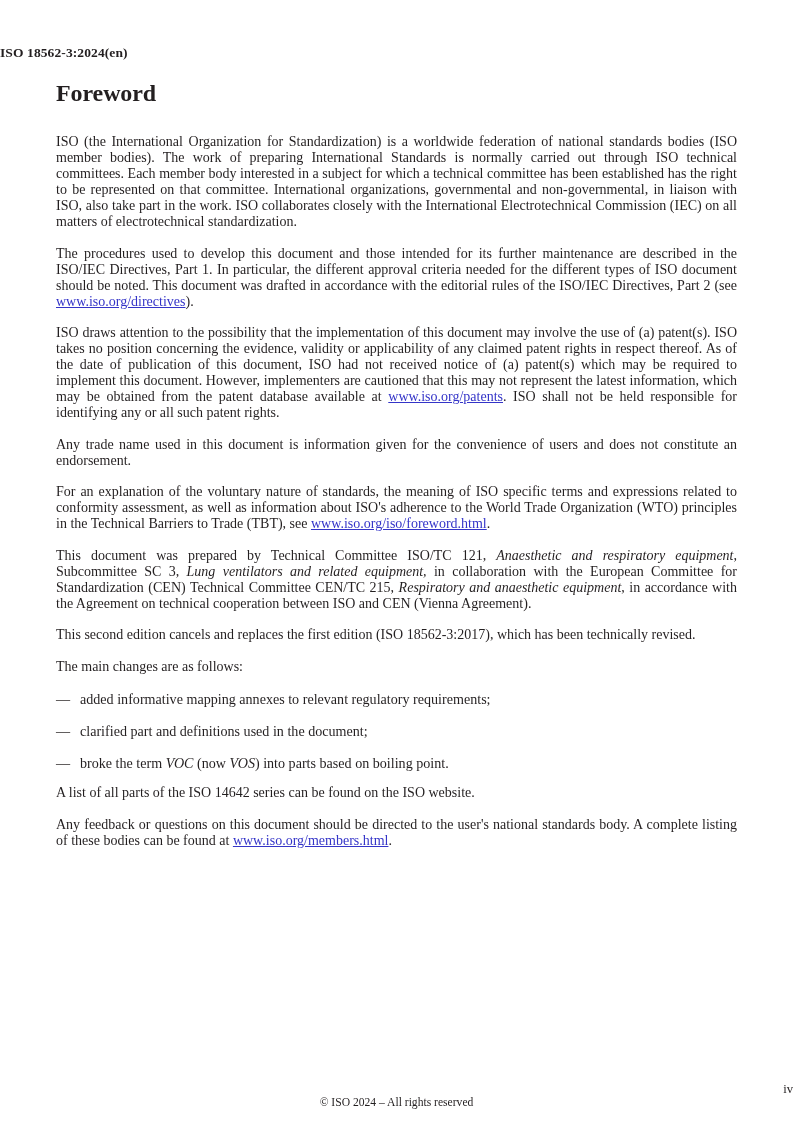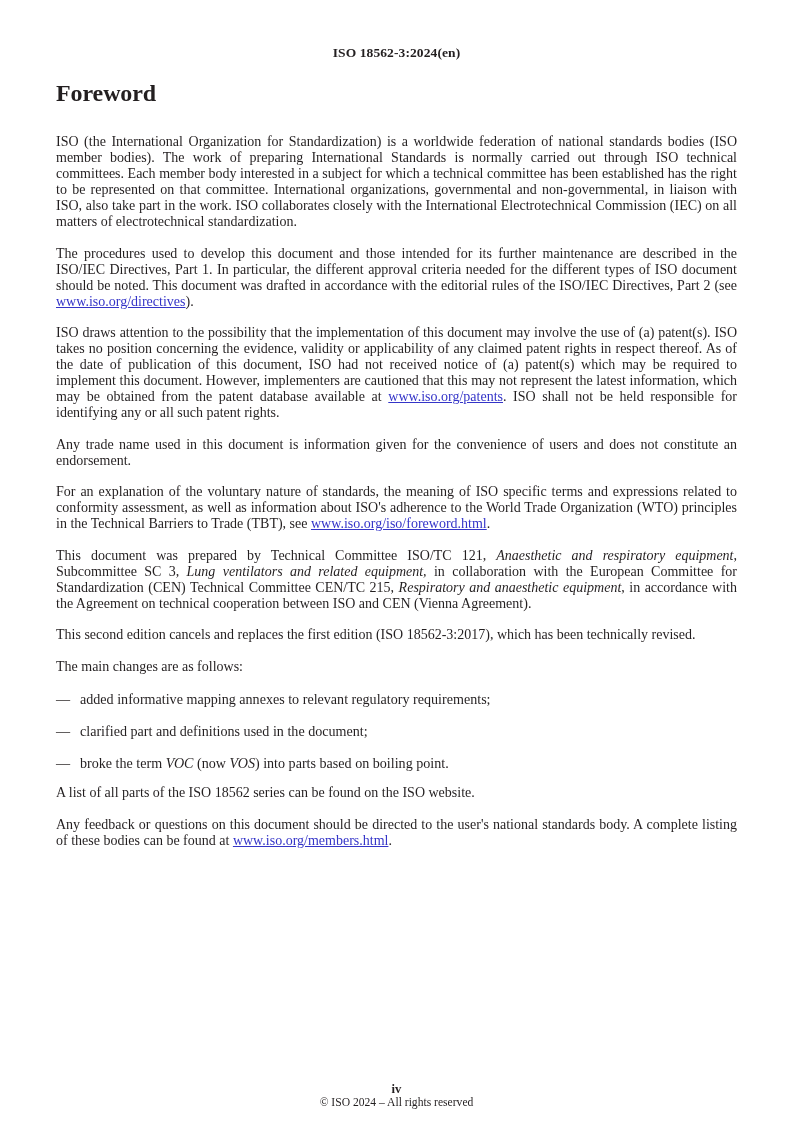--- a/index.html
+++ b/index.html
@@ -18,21 +18,20 @@
     margin: 0 auto;
     background: #ffffff;
     overflow: hidden;
     box-sizing: border-box;
   }
   .running-head {
     position: absolute;
     top: 45px;
     left: 0;
     width: 793px;
-    text-align: center;
     font-size: 13.5px;
     font-weight: bold;
     letter-spacing: 0.1px;
     color: #231f20;
   }
   .content {
     position: absolute;
     left: 56px;
     top: 80px;
     width: 681px;
@@ -83,24 +82,23 @@
     width: 793px;
     text-align: center;
     font-size: 11.6px;
     color: #231f20;
   }
   .footer-pageno {
     position: absolute;
     left: 0;
     top: 1082px;
     width: 793px;
-    text-align: center;
+    text-align: right;
     font-size: 12.6px;
     color: #231f20;
-    font-weight: bold;
   }
 </style>
 </head>
 <body>
 
 <div class="page">
 
   <div class="running-head">ISO 18562-3:2024(en)</div>
 
   <div class="content">
@@ -148,21 +146,21 @@
       <span class="dash">—</span>
       <span class="dash-text">clarified part and definitions used in the document;</span>
     </div>
 
     <div class="dash-item">
       <span class="dash">—</span>
       <span class="dash-text"><span>broke the term </span><i class="ital">VOC</i><span> (now </span><i class="ital">VOS</i><span>) into parts based on boiling point.</span></span>
     </div>
 
     <p class="para">
-      <span>A list of all parts of the ISO 18562 series can be found on the ISO website.</span>
+      <span>A list of all parts of the ISO 14642 series can be found on the ISO website.</span>
     </p>
 
     <p class="para">
       <span>Any feedback or questions on this document should be directed to the user's national standards body. A complete listing of these bodies can be found at </span><a class="doclink" href="#">www.iso.org/members.html</a><span>.</span>
     </p>
 
   </div>
 
   <div class="footer-copy">© ISO 2024 – All rights reserved</div>
 

